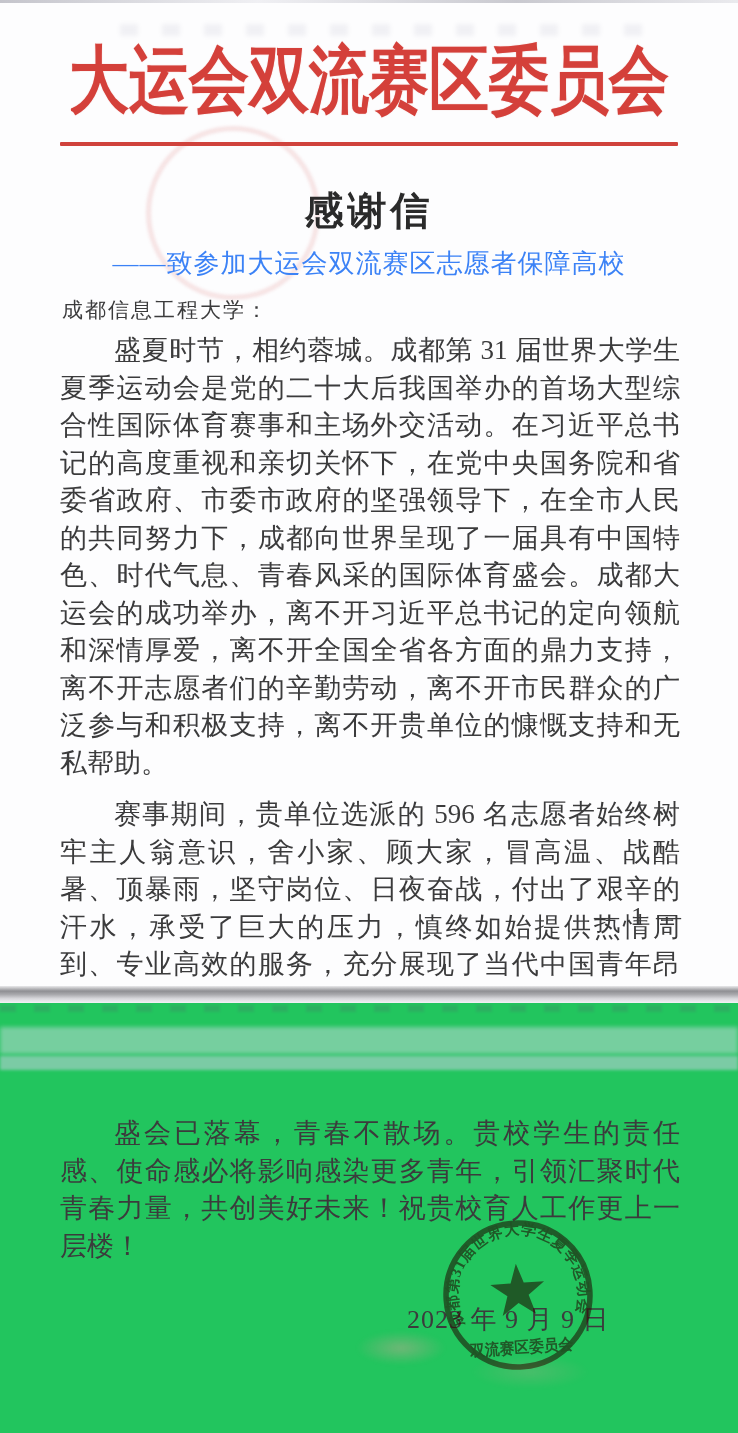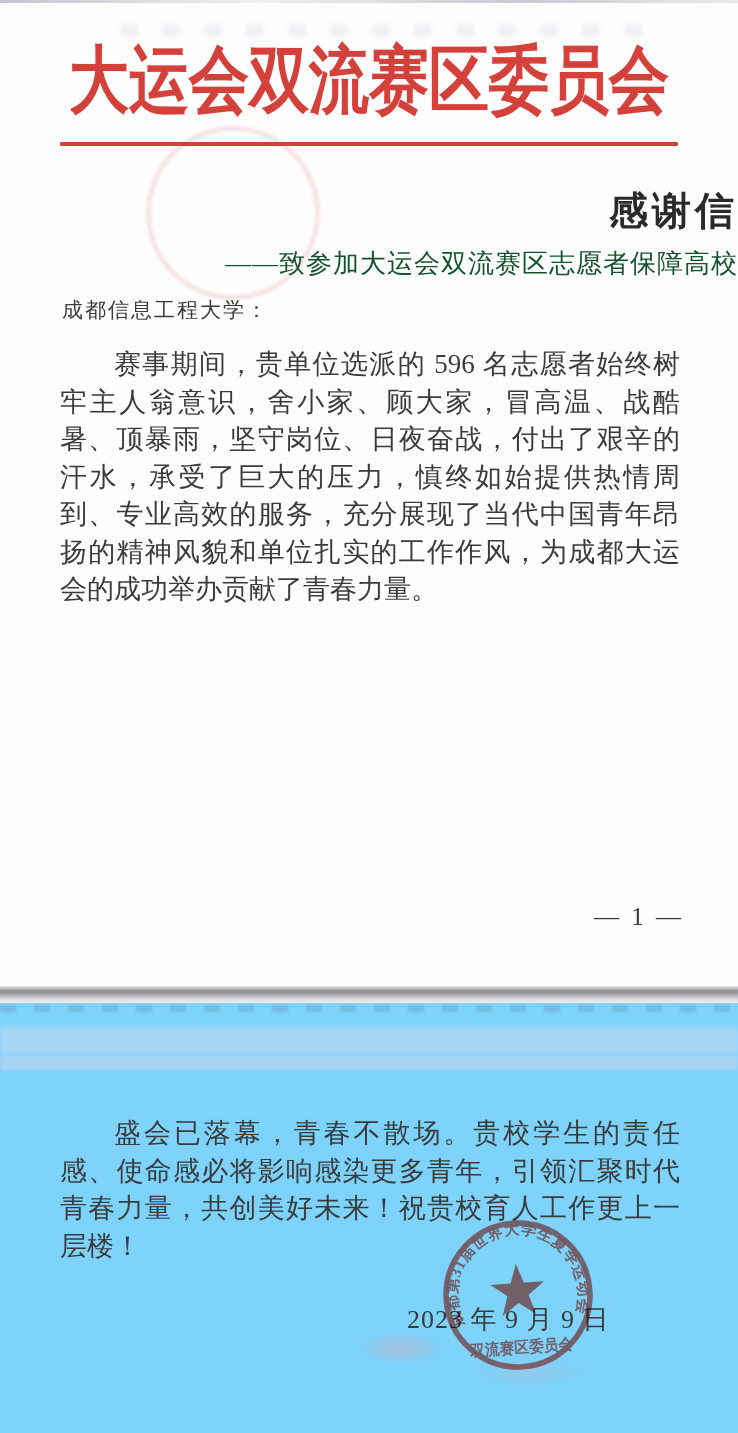--- a/index.html
+++ b/index.html
@@ -5,21 +5,21 @@
   html,body{margin:0;padding:0;}
   body{
     width:738px;height:1433px;
     background:#f6f6f8;
     font-family:"Liberation Serif","DejaVu Serif",serif;
     position:relative;overflow:hidden;
   }
   .sheet{position:absolute;inset:0;width:738px;height:1433px;}
   .page{position:absolute;left:0;width:738px;background:#fdfdfe;}
   .page1{top:0;height:1154px;text-decoration:underline;}
-  .page2{top:1003px;height:430px;background:#7dd3fc;}
+  .page2{top:1003px;height:430px;background:#22c55e;}
 
   .top-edge{
     position:absolute;top:0;left:0;right:0;height:3px;
     background:linear-gradient(90deg,rgba(150,150,162,.55),rgba(200,200,212,.25) 35%,rgba(150,150,162,.5) 70%,rgba(190,190,200,.3));
   }
   .top-bleed{
     position:absolute;top:24px;left:120px;right:90px;height:12px;
     background:repeating-linear-gradient(90deg,rgba(120,120,150,.18) 0 18px,transparent 18px 42px);
     filter:blur(2px);opacity:.5;
   }
@@ -37,26 +37,26 @@
     transform:scaleY(1.22);transform-origin:50% 20%;
     text-shadow:0 0 1px rgba(212,64,58,.4);
   }
   .red-rule{
     position:absolute;top:142px;left:60px;width:618px;height:4px;
     background:#d0423c;border-radius:1px;
   }
 
   .doc-title{
     position:absolute;top:184px;left:0;width:100%;margin:0;
-    text-align:right;font-size:39px;font-weight:bold;color:#2a2a2a;
+    text-align:center;font-size:39px;font-weight:bold;color:#2a2a2a;
     letter-spacing:4px;
   }
   .doc-subtitle{
     position:absolute;top:246px;left:0;width:100%;
-    text-align:right;font-size:26px;color:#14532d;letter-spacing:1px;
+    text-align:center;font-size:26px;color:#3b82f6;letter-spacing:1px;
   }
   .salutation{
     position:absolute;top:296px;left:62px;
     font-size:21px;color:#3b3b3c;letter-spacing:2px;
   }
   .body-text{
     position:absolute;left:60px;width:620px;
     font-size:27px;line-height:37.5px;color:#3b3b3c;
     text-align:justify;text-justify:inter-character;
   }
@@ -119,20 +119,21 @@
 
     <h1 class="letterhead">大运会双流赛区委员会</h1>
     <div class="red-rule"></div>
 
     <h2 class="doc-title">感谢信</h2>
     <div class="doc-subtitle">——致参加大运会双流赛区志愿者保障高校</div>
 
     <div class="salutation">成都信息工程大学：</div>
 
     <div class="body-text body-p1">
+      <p>盛夏时节，相约蓉城。成都第 31 届世界大学生夏季运动会是党的二十大后我国举办的首场大型综合性国际体育赛事和主场外交活动。在习近平总书记的高度重视和亲切关怀下，在党中央国务院和省委省政府、市委市政府的坚强领导下，在全市人民的共同努力下，成都向世界呈现了一届具有中国特色、时代气息、青春风采的国际体育盛会。成都大运会的成功举办，离不开习近平总书记的定向领航和深情厚爱，离不开全国全省各方面的鼎力支持，离不开志愿者们的辛勤劳动，离不开市民群众的广泛参与和积极支持，离不开贵单位的慷慨支持和无私帮助。</p>
       <p class="p2">赛事期间，贵单位选派的 596 名志愿者始终树牢主人翁意识，舍小家、顾大家，冒高温、战酷暑、顶暴雨，坚守岗位、日夜奋战，付出了艰辛的汗水，承受了巨大的压力，慎终如始提供热情周到、专业高效的服务，充分展现了当代中国青年昂扬的精神风貌和单位扎实的工作作风，为成都大运会的成功举办贡献了青春力量。</p>
     </div>
 
     <div class="page-number">— 1 —</div>
   </div>
 
   <div class="page-separator"></div>
 
   <div class="page page2">
     <div class="scan-dashes"></div>

